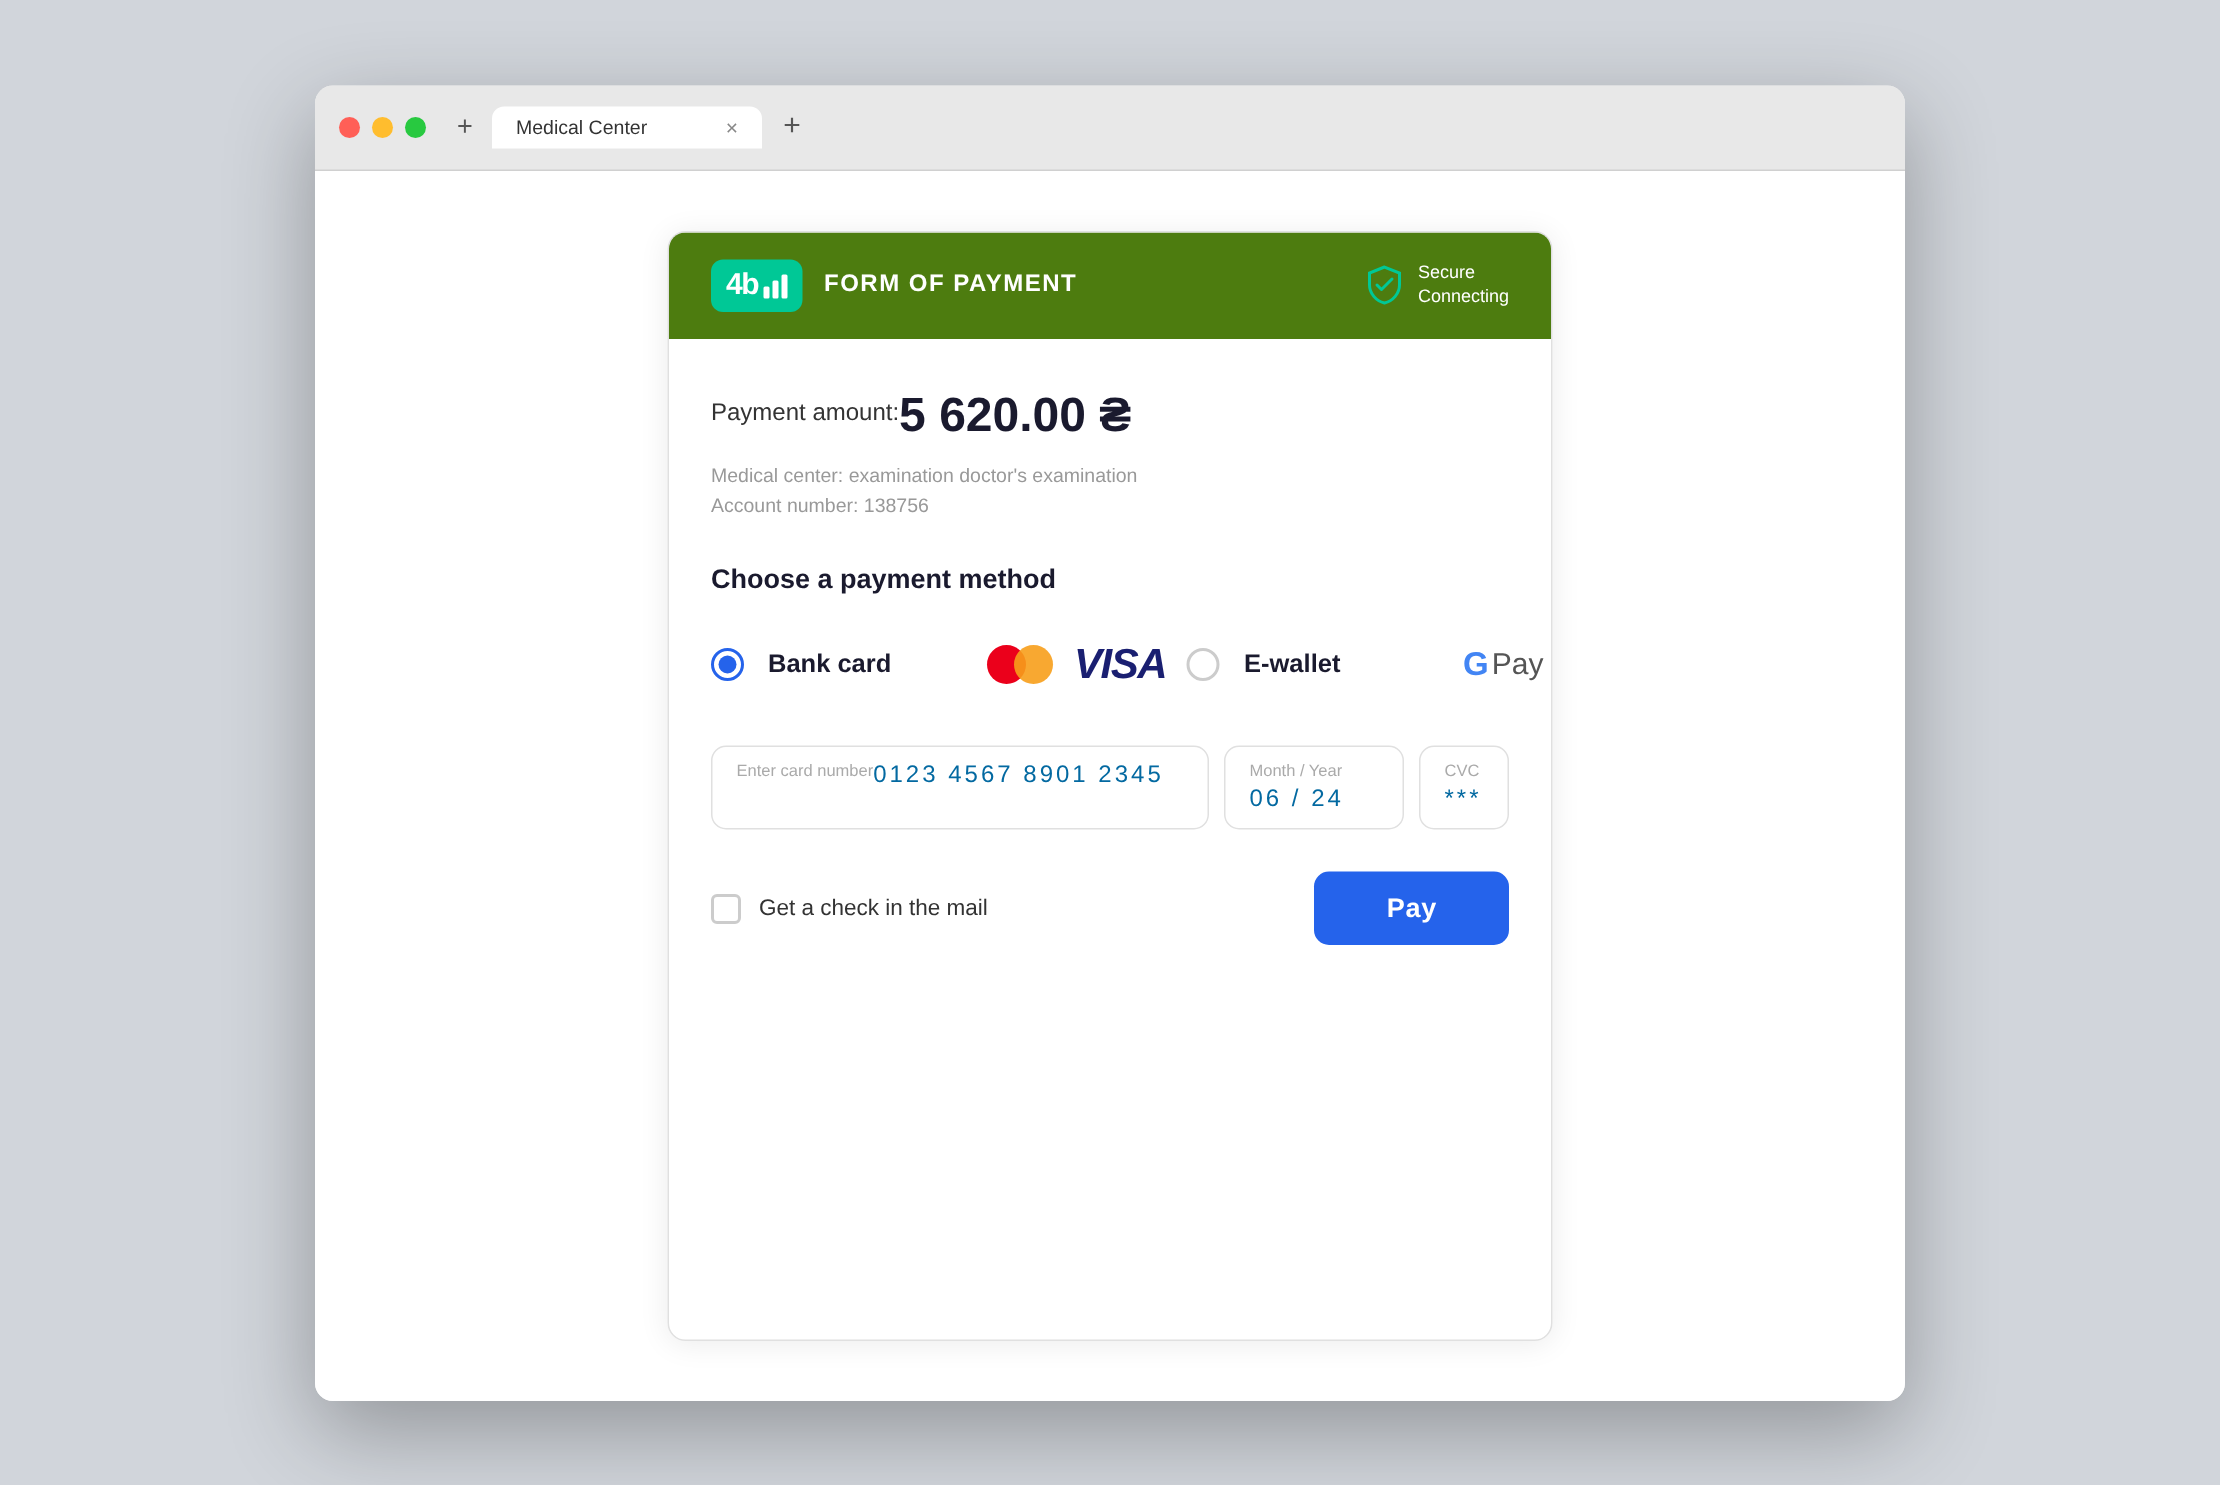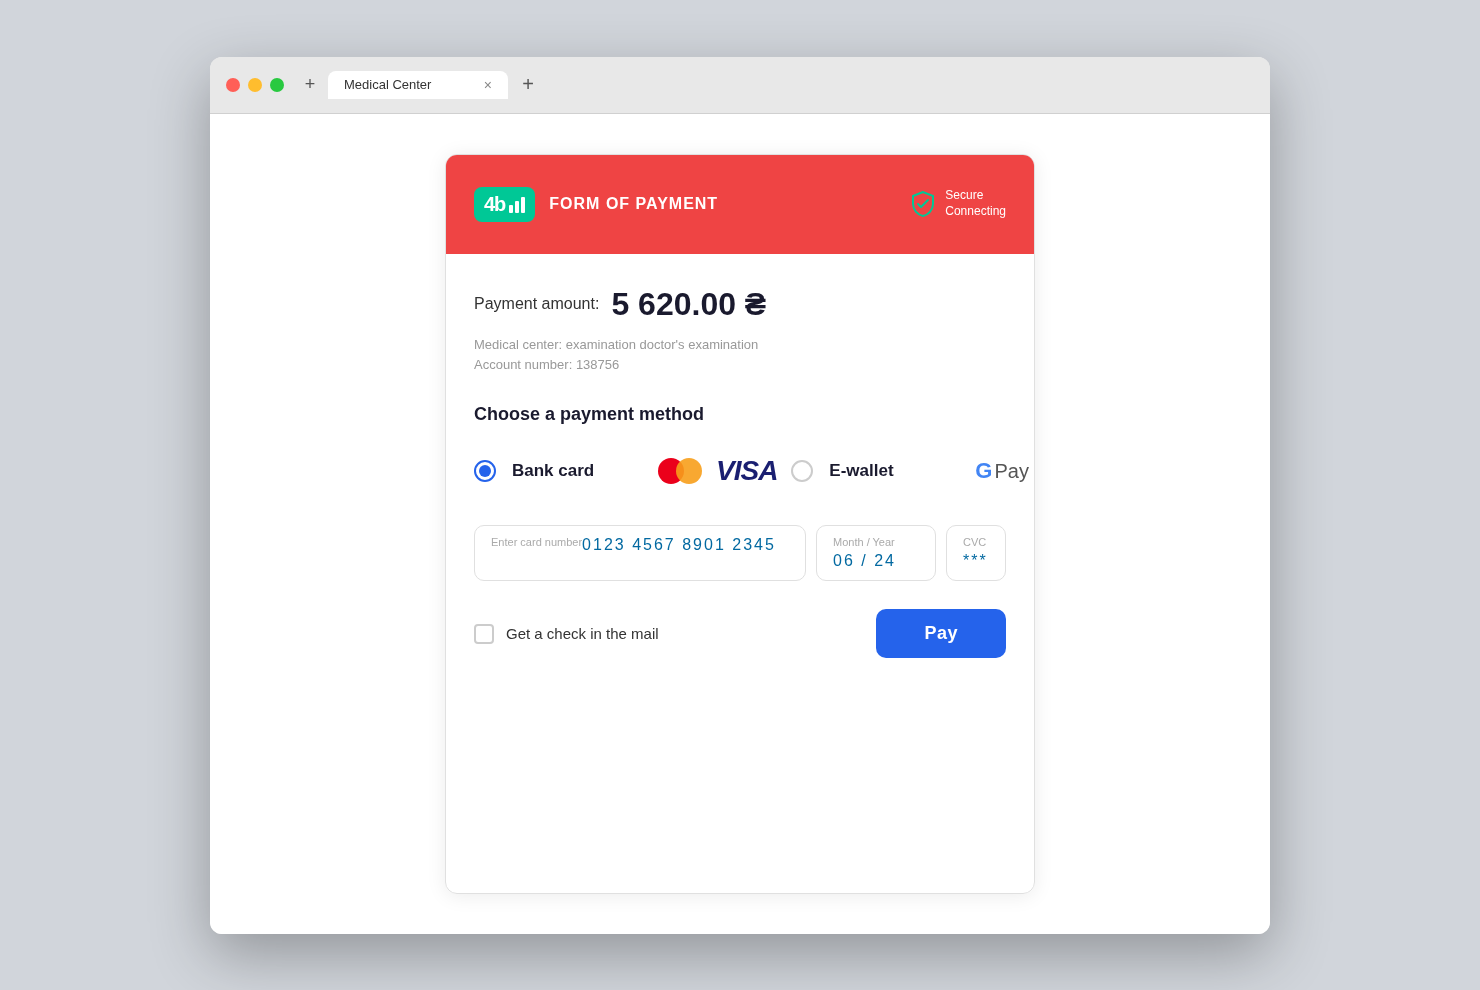--- a/index.html
+++ b/index.html
@@ -112,22 +112,22 @@
     
     .payment-widget {
       width: 590px;
       border: 1px solid #e0e0e0;
       border-radius: 12px;
       overflow: hidden;
       box-shadow: 0 2px 20px rgba(0,0,0,0.08);
     }
 
     .payment-header {
-      background: #ef4444;
-      padding: 32px 28px;
+      background: #4d7c0f;
+      padding: 18px 28px;
       display: flex;
       align-items: center;
       justify-content: space-between;
     }
 
     .header-left {
       display: flex;
       align-items: center;
       gap: 14px;
     }
@@ -190,21 +190,20 @@
     }
 
     .payment-body {
       background: white;
       padding: 32px 28px;
     }
 
     .payment-amount-row {
       display: flex;
       align-items: center;
-      gap: 12px;
       margin-bottom: 12px;
     }
 
     .amount-label {
       font-size: 16px;
       color: #333;
     }
 
     .amount-value {
       font-size: 32px;

